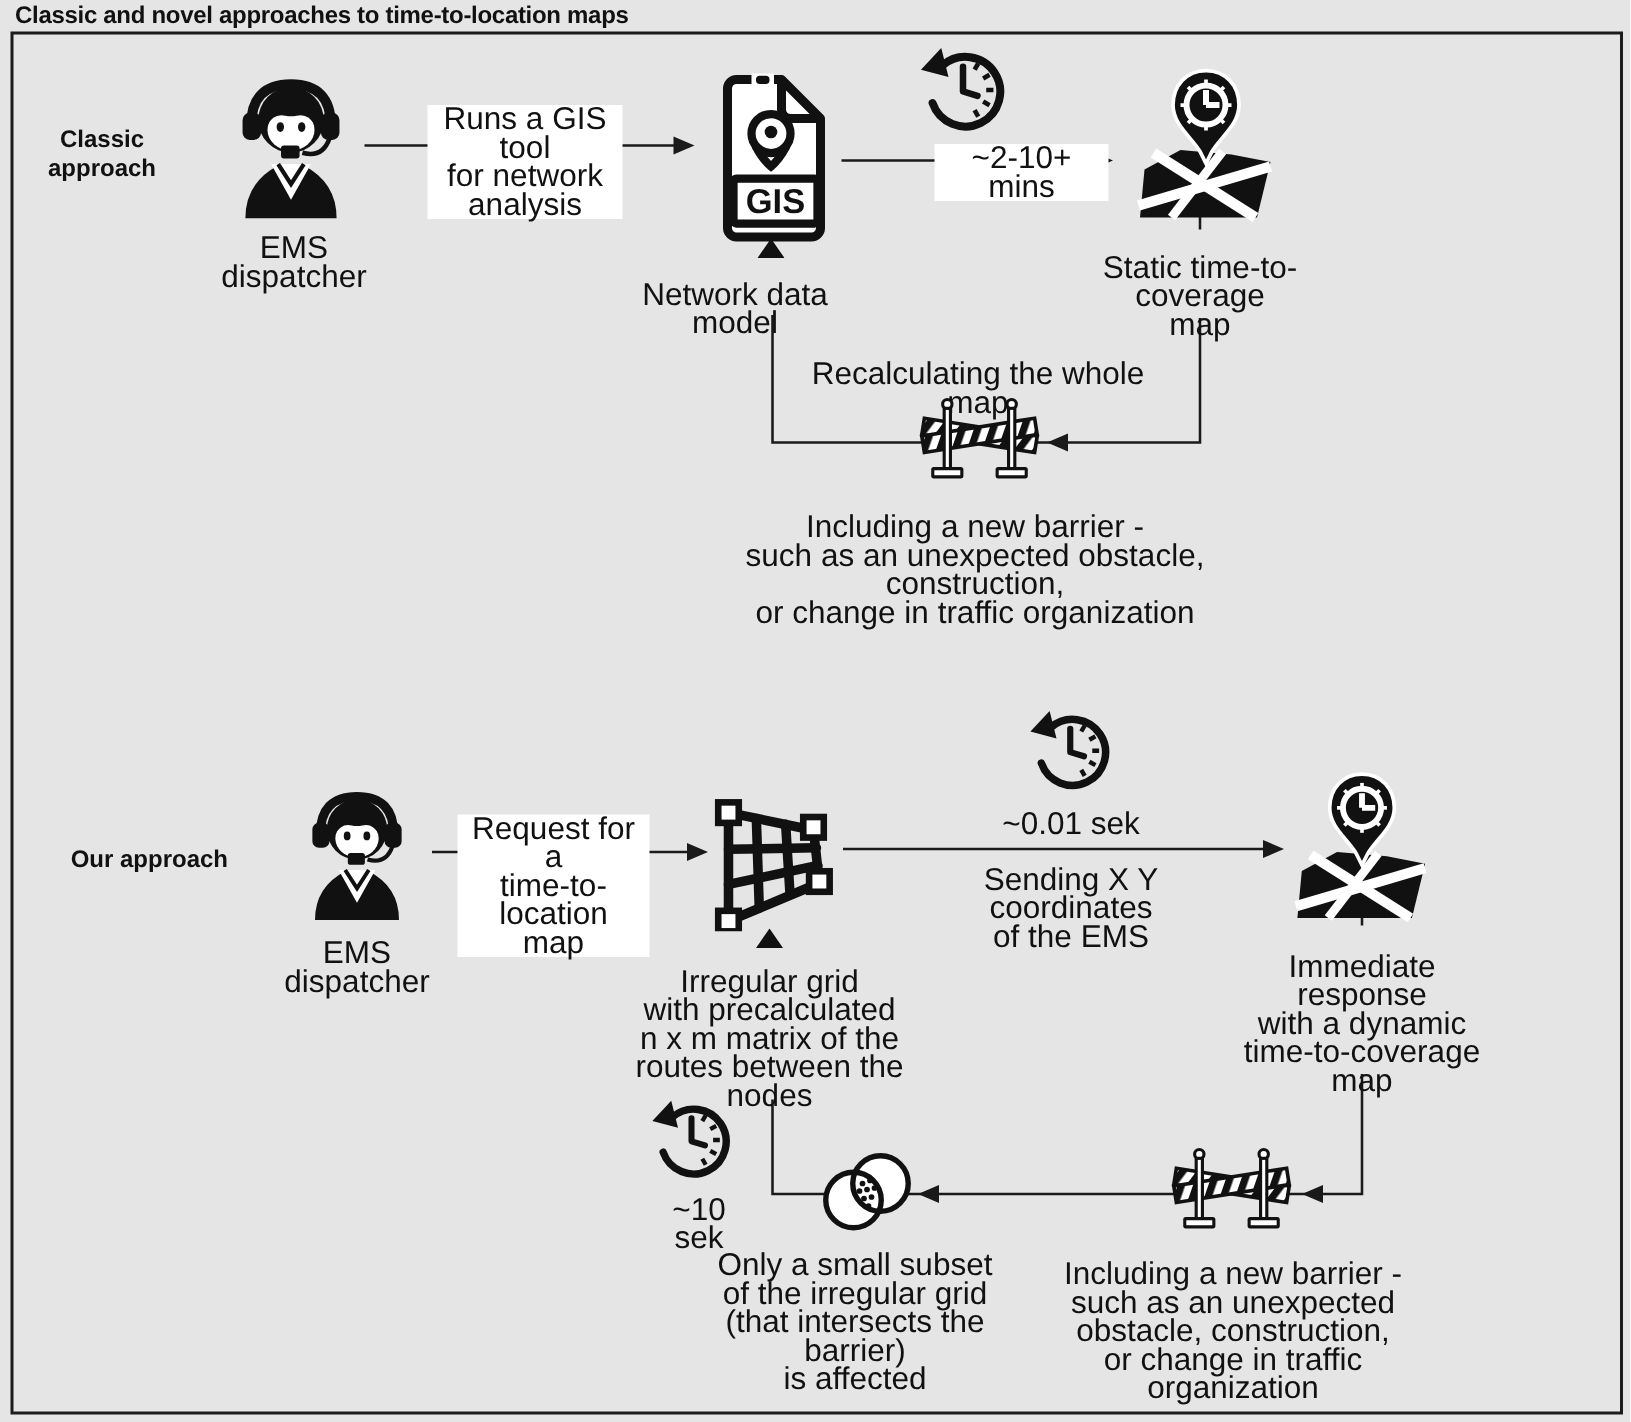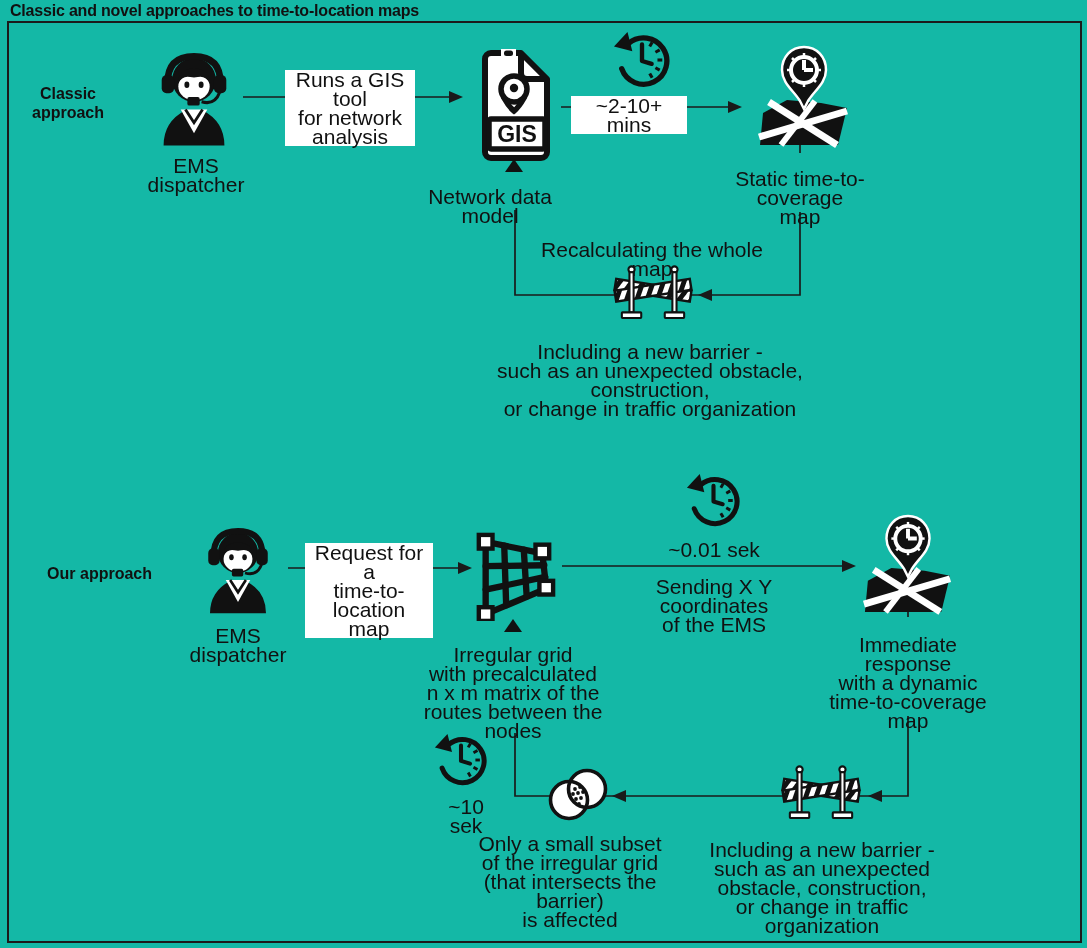--- a/index.html
+++ b/index.html
@@ -1,16 +1,16 @@
 <!DOCTYPE html>
 <html><head>
 <meta charset="utf-8">
 <style>
   html,body{margin:0;padding:0;background:#fff;}
-  #canvas{position:relative;width:1087px;height:948px;background:#14b8a6;
+  #canvas{position:relative;width:1087px;height:948px;background:#e5e5e5;
           font-family:"Liberation Sans",sans-serif;color:#111;overflow:hidden;}
   .title{position:absolute;left:10px;top:2px;font-size:16px;font-weight:bold;letter-spacing:-0.2px;}
   .frame{position:absolute;left:7px;top:21px;width:1071px;height:918px;border:2px solid #1b1b1b;}
   .cap{position:absolute;font-size:21px;line-height:19px;text-align:center;white-space:pre-line;}
   .cap.bold{font-weight:bold;font-size:16px;}
   .cap.onLine{background:#ffffff;padding:0 2px;}
   .left-align{text-align:right;}
   svg.ic{position:absolute;display:block;}
   #connectors{position:absolute;left:0;top:0;}
 </style>
@@ -182,21 +182,21 @@
       <use href="#sym-gisfile"></use>
     </svg>
   <svg class="ic" style="left:505px;top:159px;width:18px;height:13px">
       <use href="#sym-tri"></use>
     </svg>
   <div class="cap" style="left:406px;top:187px;width:168px;">Network data model</div>
 
   <svg class="ic" style="left:612px;top:31px;width:60px;height:58px">
       <use href="#sym-clock"></use>
     </svg>
-  <div class="cap onLine" style="left:571px;top:96px;width:112px;">~2-10+ mins</div>
+  <div class="cap onLine" style="left:623px;top:96px;width:112px;">~2-10+ mins</div>
 
   <svg class="ic" style="left:757px;top:45px;width:94px;height:104px">
       <use href="#sym-mappin"></use>
     </svg>
   <div class="cap" style="left:706px;top:169px;width:188px;">Static time-to-coverage
 map</div>
 
   <div class="cap" style="left:528px;top:240px;width:248px;">Recalculating the whole map</div>
   <svg class="ic" style="left:608px;top:261px;width:90px;height:64px">
       <use href="#sym-barrier"></use>

